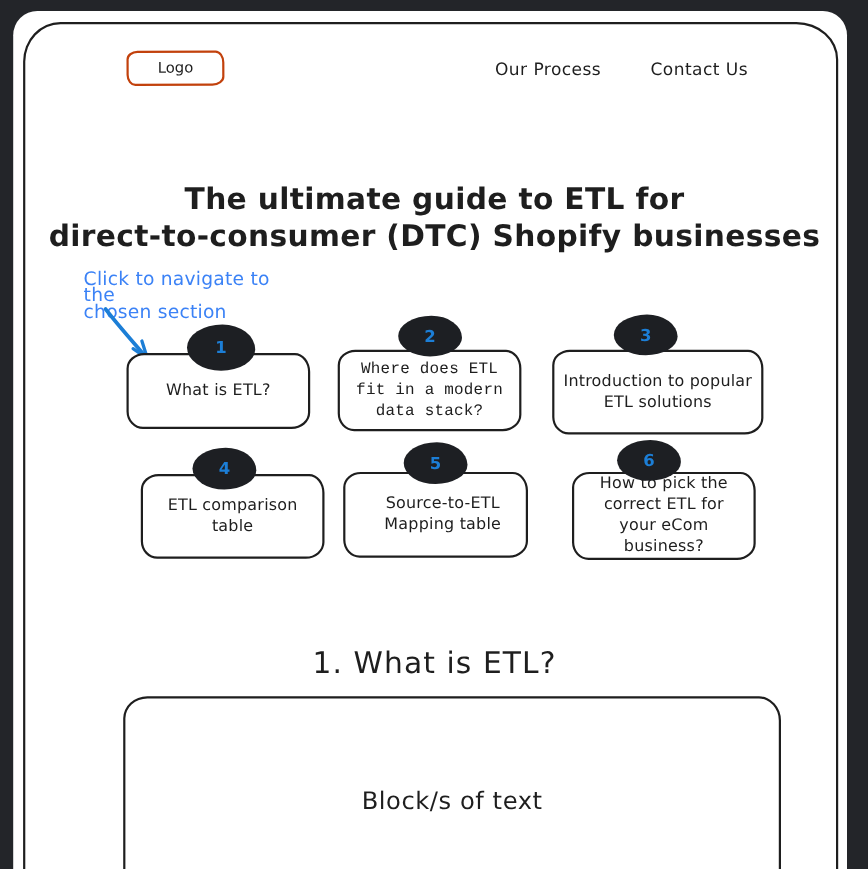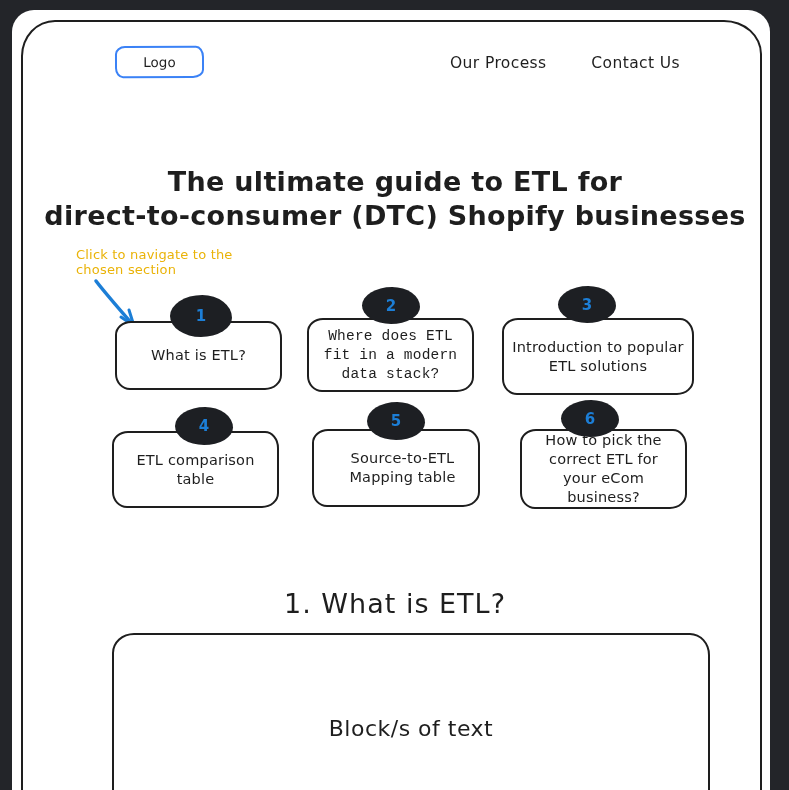--- a/index.html
+++ b/index.html
@@ -12,56 +12,56 @@
     position:absolute;left:12px;top:10px;width:758px;height:900px;
     background:#ffffff;border-radius:22px 22px 0 0;
   }
   .frame{
     position:absolute;left:21px;top:20px;width:741px;height:880px;
     border:2.5px solid #1e1e1e;border-radius:34px 38px 8px 8px / 36px 34px 8px 8px;
     box-sizing:border-box;background:transparent;
   }
   .logo-btn{
     position:absolute;left:115px;top:46px;width:89px;height:32px;
-    border:2px solid #3b82f6;border-radius:10px 8px 11px 8px / 8px 11px 8px 10px;
+    border:2px solid #c2410c;border-radius:10px 8px 11px 8px / 8px 11px 8px 10px;
     box-sizing:border-box;display:flex;align-items:center;justify-content:center;
     font-size:13.5px;background:#fff;cursor:pointer;transform:rotate(-0.2deg);
   }
   .nav{
     position:absolute;left:450px;top:50px;width:230px;height:26px;
     display:flex;justify-content:space-between;align-items:center;
   }
   .nav-link{font-size:15.5px;letter-spacing:.4px;cursor:pointer;white-space:nowrap;}
   .title{
     position:absolute;left:40px;top:165px;width:710px;
     text-align:center;font-size:27px;line-height:34px;font-weight:700;
     letter-spacing:.3px;
   }
   .note{
     position:absolute;left:76px;top:247px;width:190px;
-    color:#eab308;font-size:13px;line-height:15px;letter-spacing:.2px;
+    color:#3b82f6;font-size:17px;line-height:15px;letter-spacing:.2px;
   }
   .note-arrow{position:absolute;left:88px;top:276px;width:70px;height:66px;}
   .toc-box{
     position:absolute;border:2.5px solid #1e1e1e;background:#fff;
     box-sizing:border-box;display:flex;align-items:center;justify-content:center;
     text-align:center;font-size:14.5px;line-height:19px;letter-spacing:.2px;
     border-radius:16px 14px 17px 15px / 14px 17px 15px 16px;cursor:pointer;
     padding:4px 8px;
   }
   .badge{
     position:absolute;background:#1d1f23;z-index:3;
     border-radius:52% 48% 50% 50% / 50% 54% 46% 50%;
     display:flex;align-items:center;justify-content:center;
     color:#1c7ed6;font-size:15px;font-weight:bold;
   }
   .box1{left:115px;top:321px;width:167px;height:69px;}
   .box2{left:307px;top:318px;width:167px;height:74px;font-family:Liberation Mono, monospace;}
   .box3{left:502px;top:318px;width:192px;height:77px;}
-  .box4{left:112px;top:431px;width:167px;height:77px;}
+  .box4{left:128px;top:431px;width:167px;height:77px;}
   .box5{left:312px;top:429px;width:168px;height:78px;padding-left:21px;}
   .box6{left:508px;top:429px;width:167px;height:80px;margin-left:12px;}
   .bdg1{left:170px;top:295px;width:62px;height:42px;}
   .bdg2{left:362px;top:287px;width:58px;height:37px;}
   .bdg3{left:558px;top:286px;width:58px;height:37px;}
   .bdg4{left:175px;top:407px;width:58px;height:38px;}
   .bdg5{left:367px;top:402px;width:58px;height:38px;}
   .bdg6{left:561px;top:400px;width:58px;height:37px;}
   .section-heading{
     position:absolute;left:40px;top:588px;width:710px;text-align:center;

